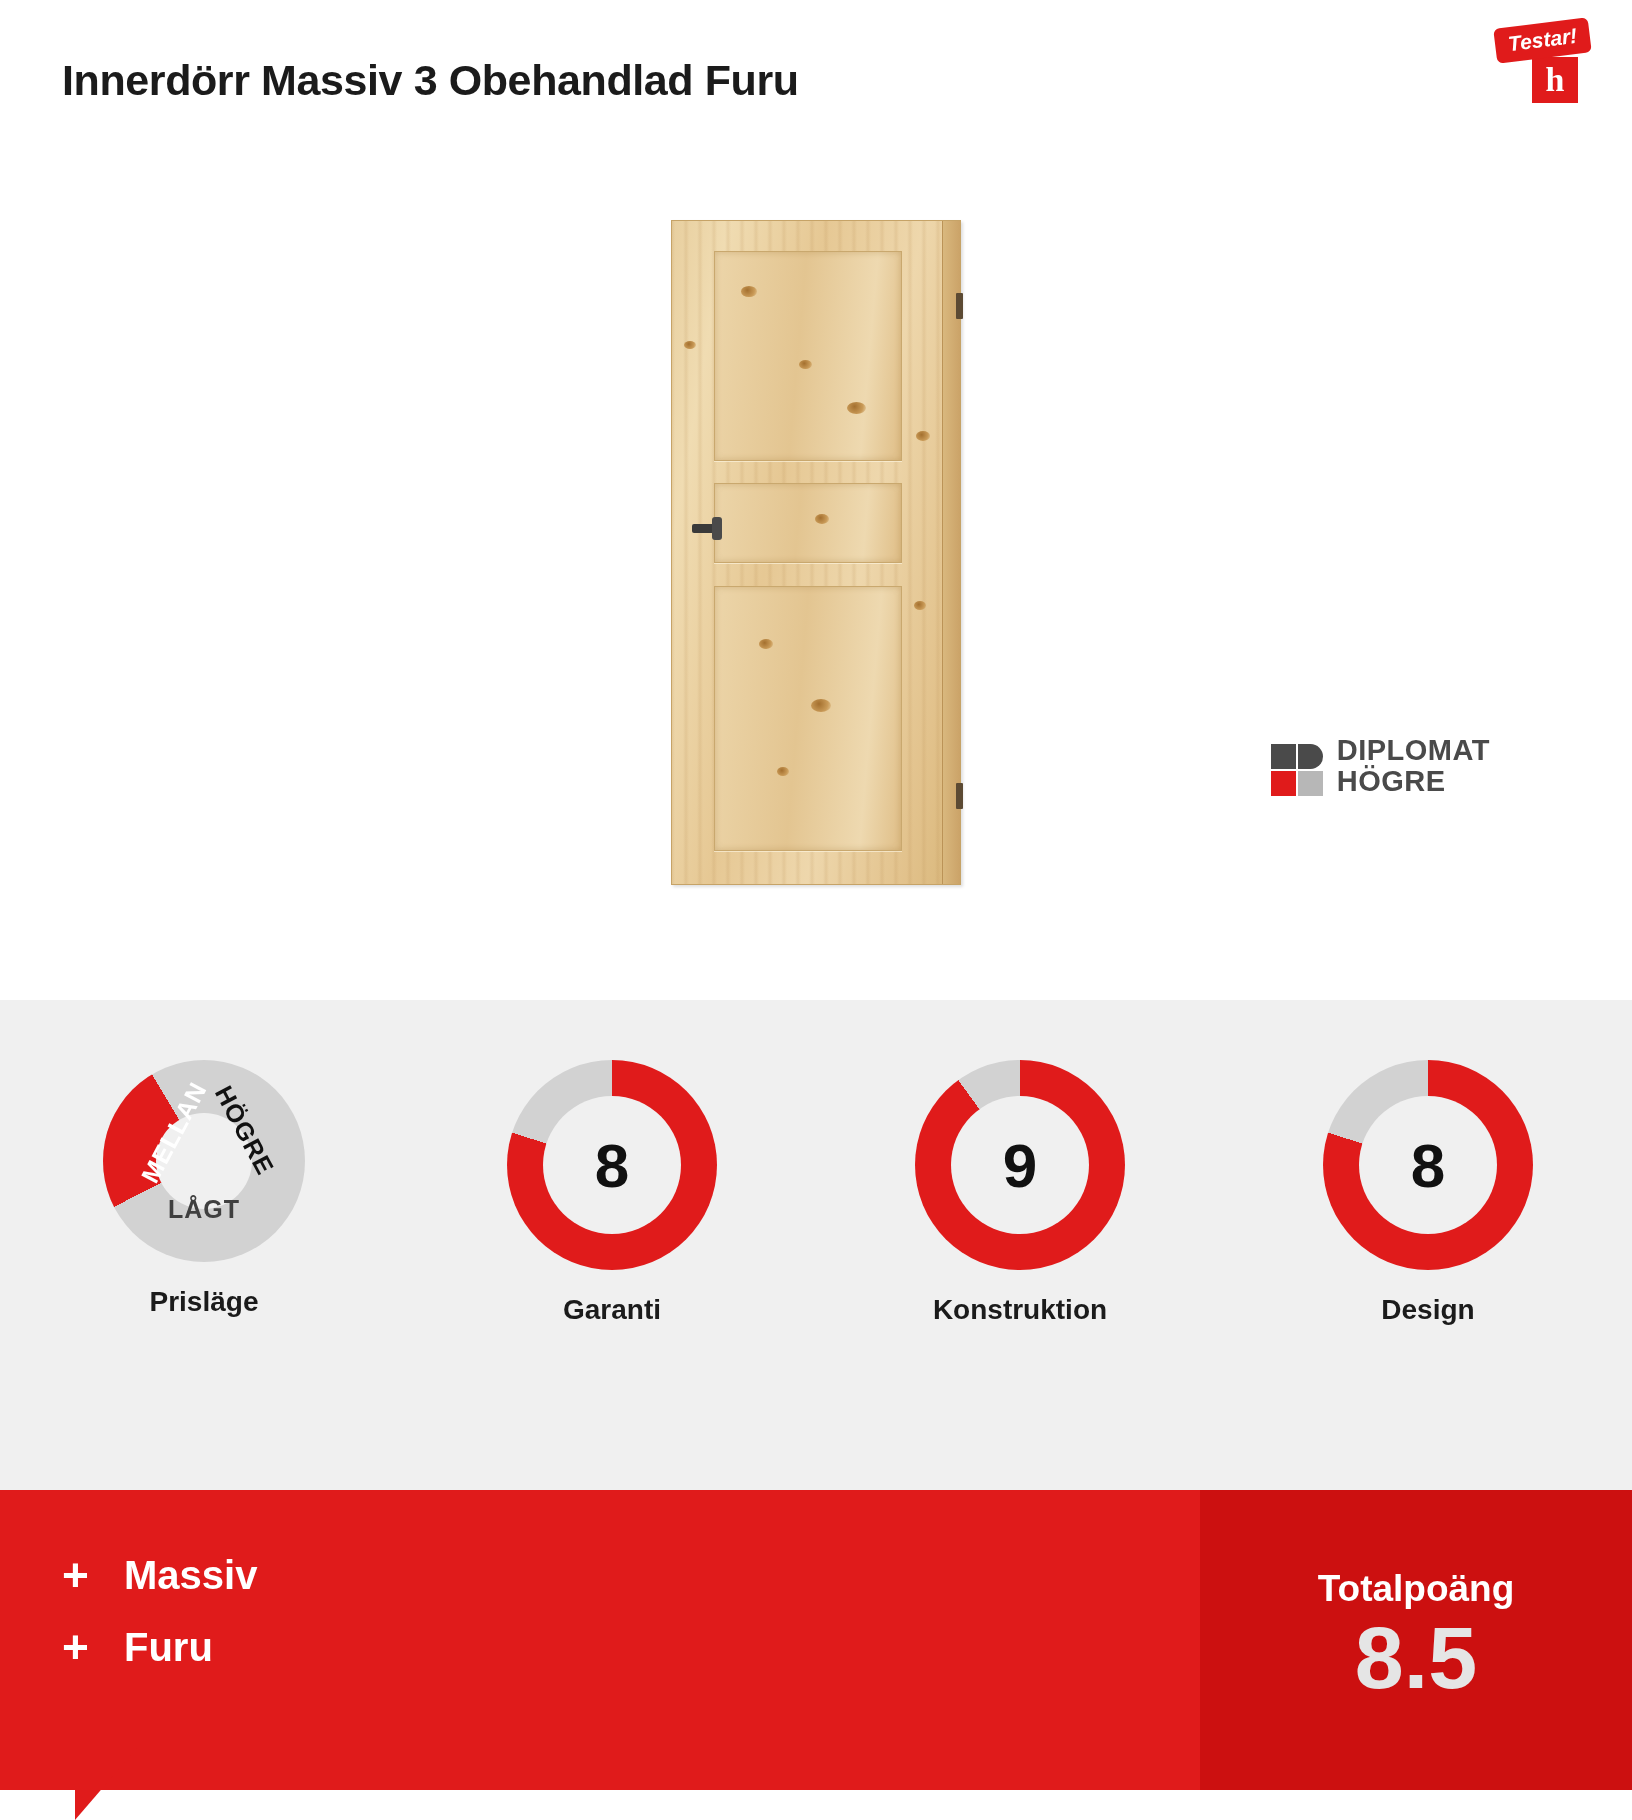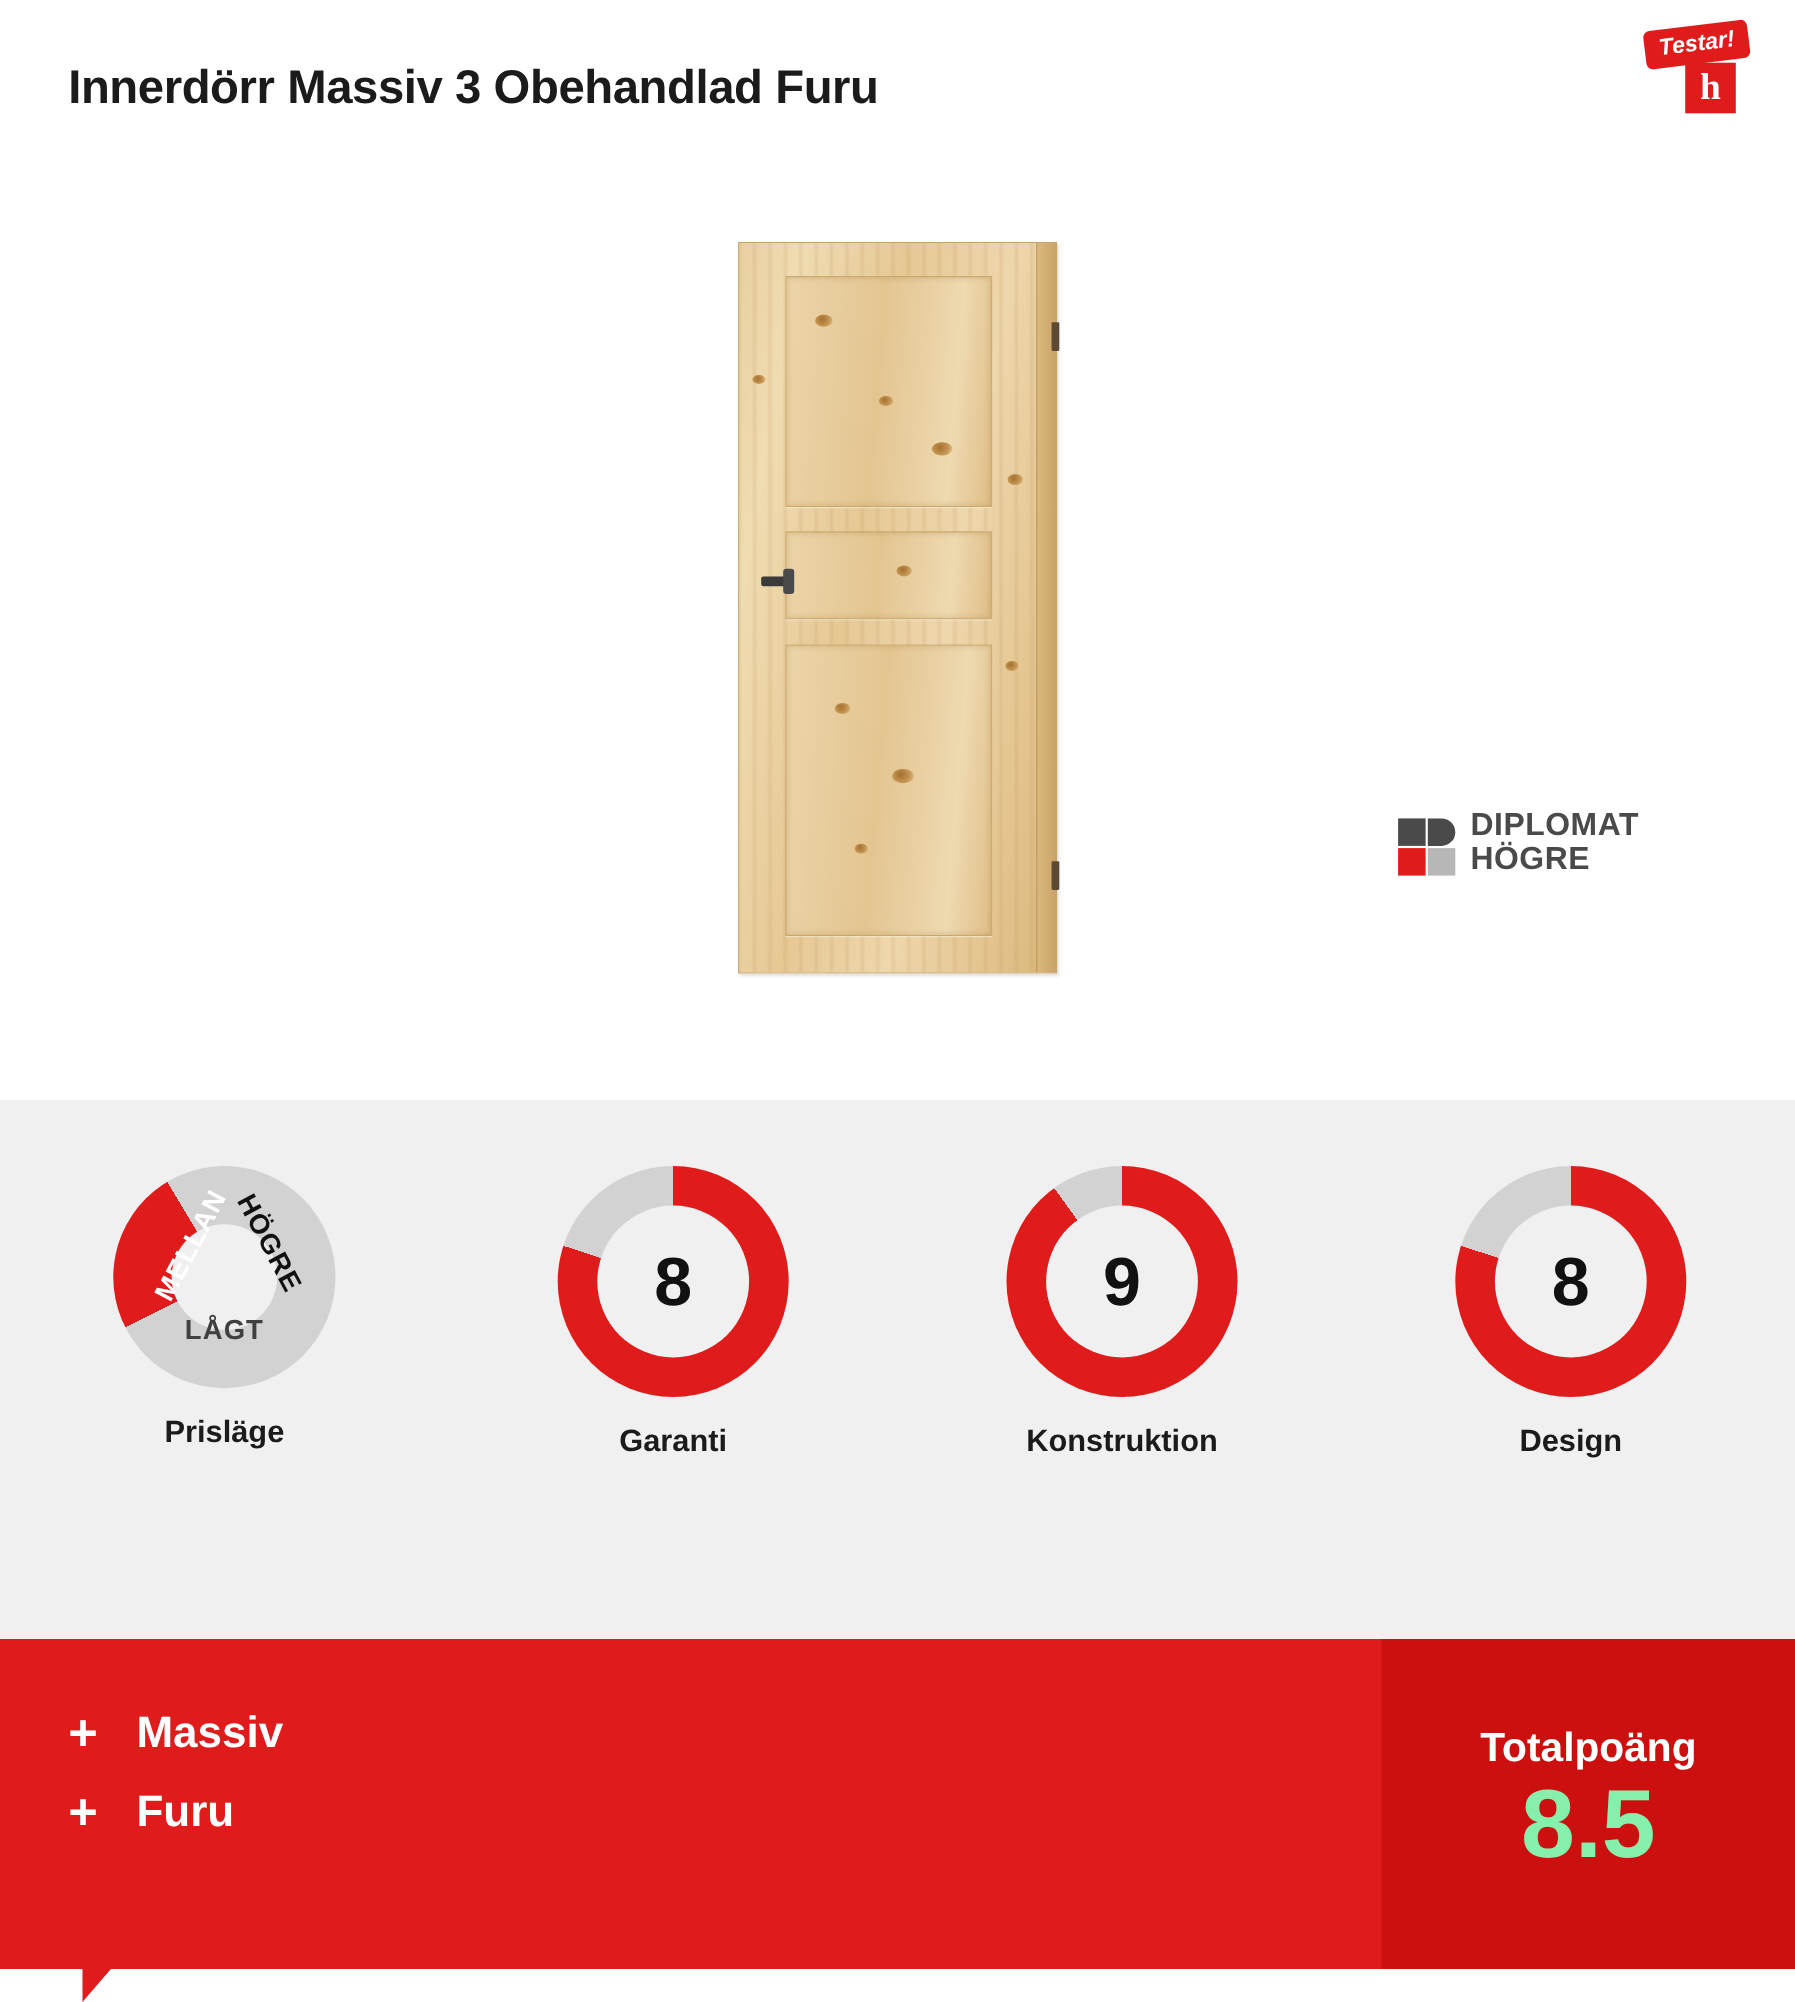--- a/index.html
+++ b/index.html
@@ -308,38 +308,38 @@
     color: #ffffff;
     width: 62px;
     line-height: 1;
   }
   .pro-text {
     font-size: 40px;
     font-weight: bold;
     color: #ffffff;
   }
   .total {
-    width: 376px;
+    width: 432px;
     background: #cc1010;
     display: flex;
     flex-direction: column;
     align-items: center;
     justify-content: center;
     padding-bottom: 10px;
   }
   .total-label {
     font-size: 37px;
     font-weight: bold;
     color: #ffffff;
     margin-bottom: 4px;
   }
   .total-value {
     font-size: 88px;
     font-weight: bold;
-    color: #86efac;
+    color: #e5e5e5;
     line-height: 1;
   }
   .tail {
     position: absolute;
     left: 75px;
     bottom: 0;
     width: 0;
     height: 0;
     border-left: 62px solid #e01b1b;
     border-bottom: 72px solid transparent;

